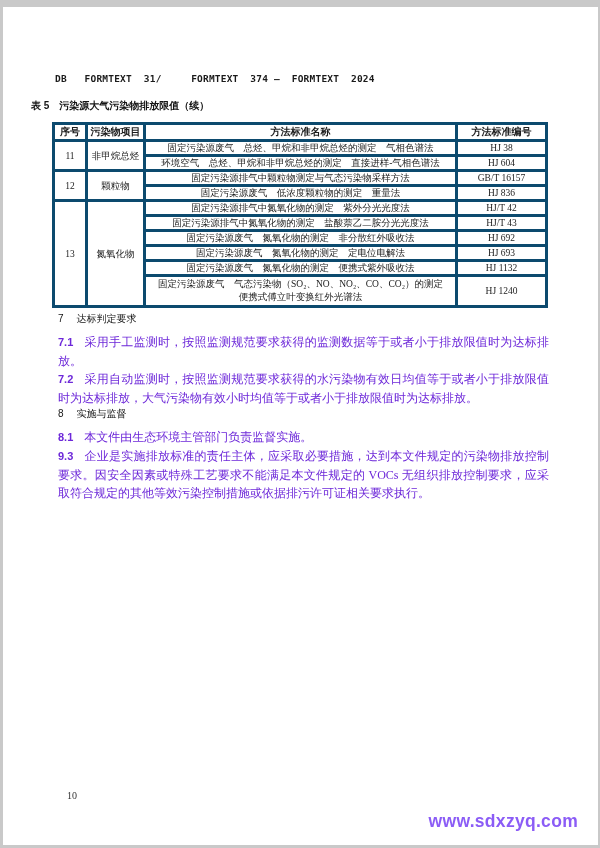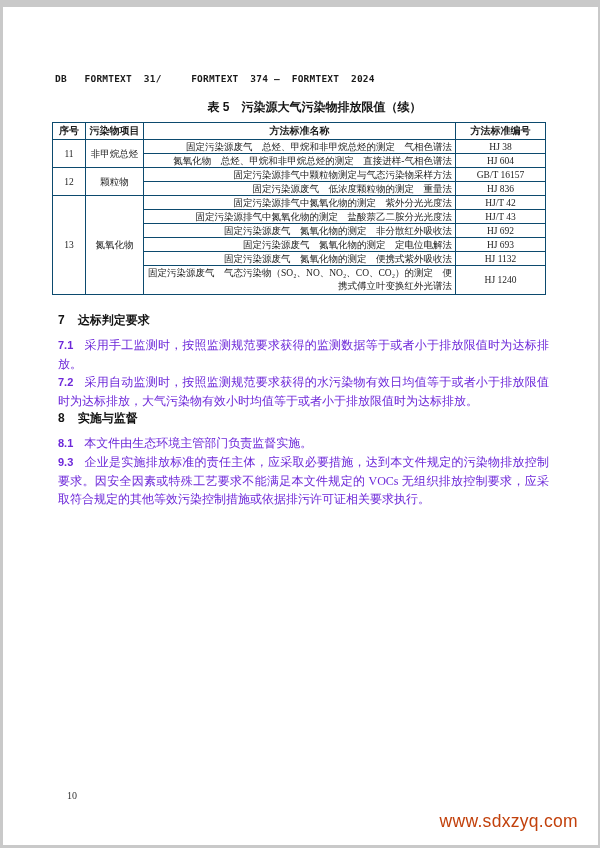--- a/index.html
+++ b/index.html
@@ -22,63 +22,62 @@
     font-family: "DejaVu Sans Mono", monospace;
     font-weight: bold;
     font-size: 9.5px;
     letter-spacing: 0.2px;
     white-space: pre;
     color: #1a1a1a;
   }
   .table-title {
     position: absolute;
     left: 0; right: 0; top: 92px;
-    text-align: center;
-    font-family: "Liberation Sans", sans-serif;
-    font-weight: bold;
-    font-size: 12px;
+    font-family: "Liberation Sans", sans-serif;
+    font-weight: bold;
+    font-size: 10px;
     color: #141414;
     margin-left: 28px;
   }
   table.std-table {
     position: absolute;
     left: 49px; top: 115px;
     width: 493px;
     border-collapse: collapse;
     table-layout: fixed;
   }
   table.std-table th, table.std-table td {
-    border: 1px solid #0c4a6e;
+    border: 3px solid #0c4a6e;
     font-size: 9.5px;
     line-height: 12px;
     vertical-align: middle;
     overflow: hidden;
   }
   table.std-table th {
     font-family: "Liberation Sans", sans-serif;
     font-weight: bold;
     font-size: 10px;
     height: 17px;
     text-align: center;
   }
   table.std-table tr { height: 14px; }
   table.std-table tr.tall { height: 28px; }
   td.seq, td.pollutant { text-align: center; }
-  td.method { text-align: right; padding: 0 3px; margin-left: 44px; }
+  td.method { text-align: center; padding: 0 3px; margin-left: 44px; }
   td.code { text-align: center; font-family: Liberation Serif, serif; }
   tr.tall td.method { line-height: 13px; padding: 1px 3px; }
   .sections {
     position: absolute;
     left: 55px; top: 305px;
     width: 491px;
   }
   .sec-heading {
     font-family: "Liberation Sans", sans-serif;
-    font-weight: bold;
-    font-size: 12px;
+    font-weight: normal;
+    font-size: 10px;
     margin-bottom: 7px;
     color: #141414;
   }
   .sec-heading .hnum { margin-right: 13px; }
   .section + .section { }
   p.clause {
     font-size: 12px;
     line-height: 18.6px;
     text-align: justify;
     color: #6d28d9;
@@ -94,22 +93,23 @@
     position: absolute;
     left: 64px; top: 783px;
     font-size: 10px;
     color: #333;
   }
   .watermark {
     position: absolute;
     right: 20px; top: 804px;
     font-family: "Liberation Sans", sans-serif;
     font-size: 17.5px;
-    color: #c2410c;
+    color: #8b5cf6;
     letter-spacing: 0.3px;
+    font-weight: bold;
   }
 </style>
 </head>
 <body>
 
 <div class="page">
 
   <div class="doc-header">DB   FORMTEXT  31/     FORMTEXT  374 —  FORMTEXT  2024</div>
 
   <div class="table-title">表 5　污染源大气污染物排放限值（续）</div>
@@ -130,21 +130,21 @@
       </tr>
     </thead>
     <tbody>
         <tr>
           <td class="seq" rowspan="2">11</td>
           <td class="pollutant" rowspan="2">非甲烷总烃</td>
           <td class="method">固定污染源废气　总烃、甲烷和非甲烷总烃的测定　气相色谱法</td>
           <td class="code">HJ 38</td>
         </tr>
         <tr>
-          <td class="method">氮氧化物　总烃、甲烷和非甲烷总烃的测定　直接进样-气相色谱法</td>
+          <td class="method">环境空气　总烃、甲烷和非甲烷总烃的测定　直接进样-气相色谱法</td>
           <td class="code">HJ 604</td>
         </tr>
         <tr>
           <td class="seq" rowspan="2">12</td>
           <td class="pollutant" rowspan="2">颗粒物</td>
           <td class="method">固定污染源排气中颗粒物测定与气态污染物采样方法</td>
           <td class="code">GB/T 16157</td>
         </tr>
         <tr>
           <td class="method">固定污染源废气　低浓度颗粒物的测定　重量法</td>

